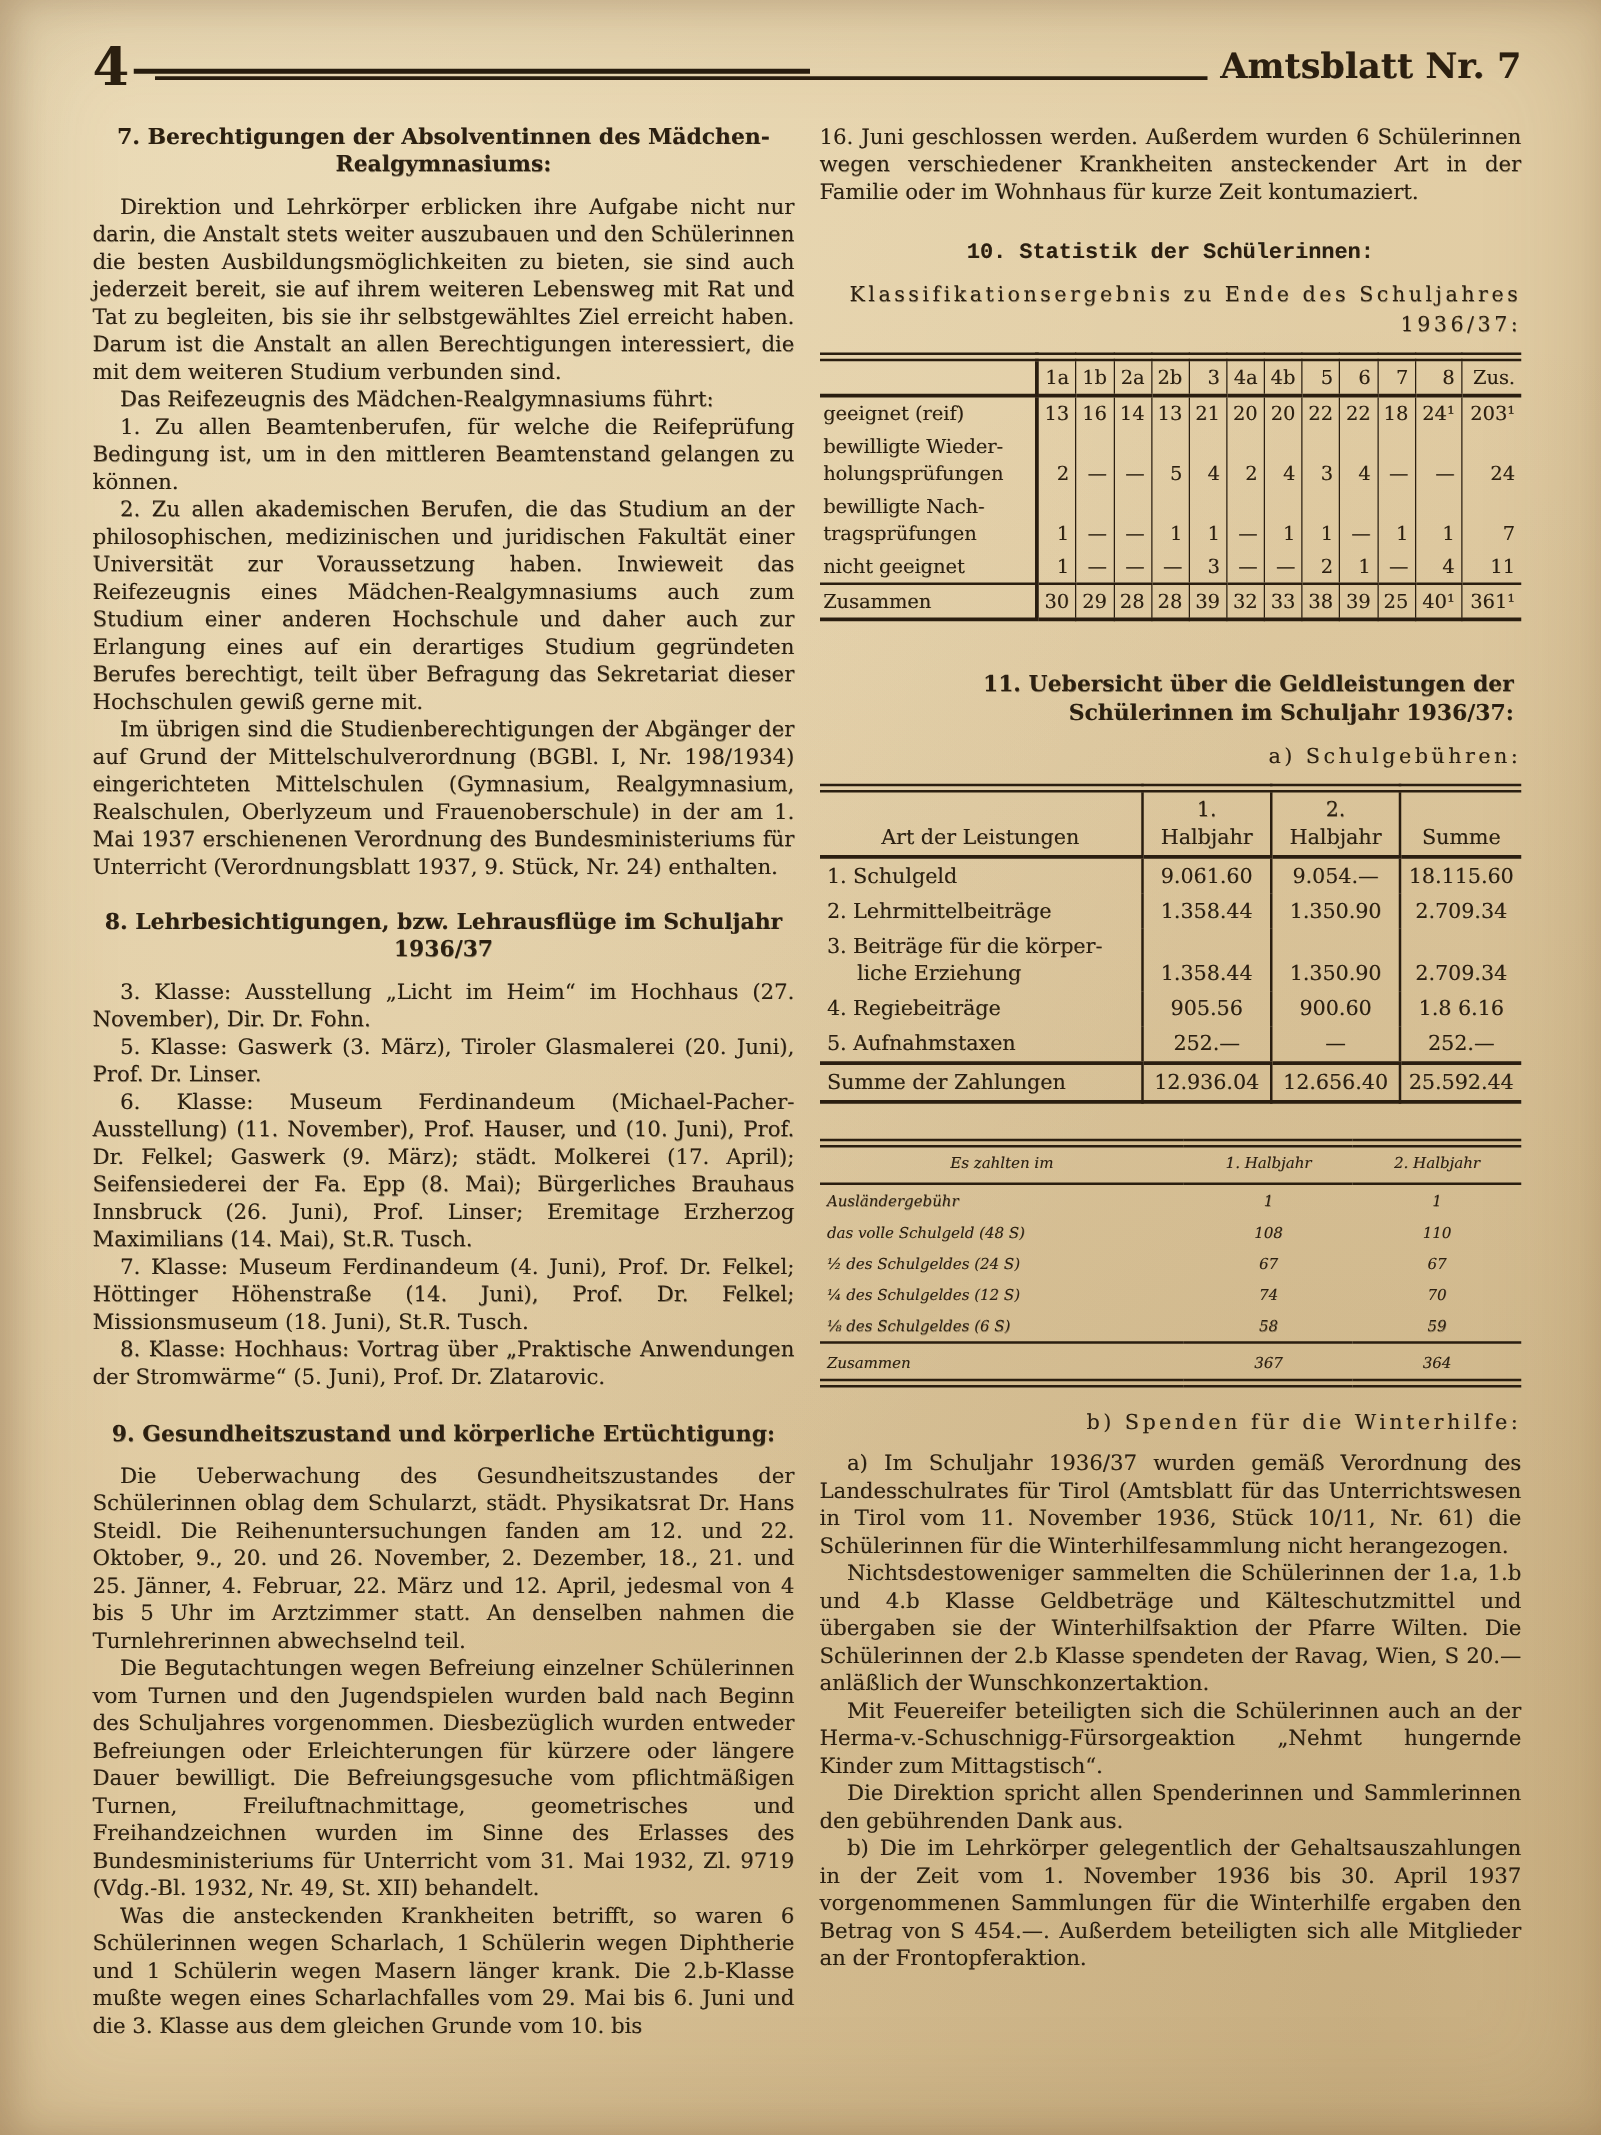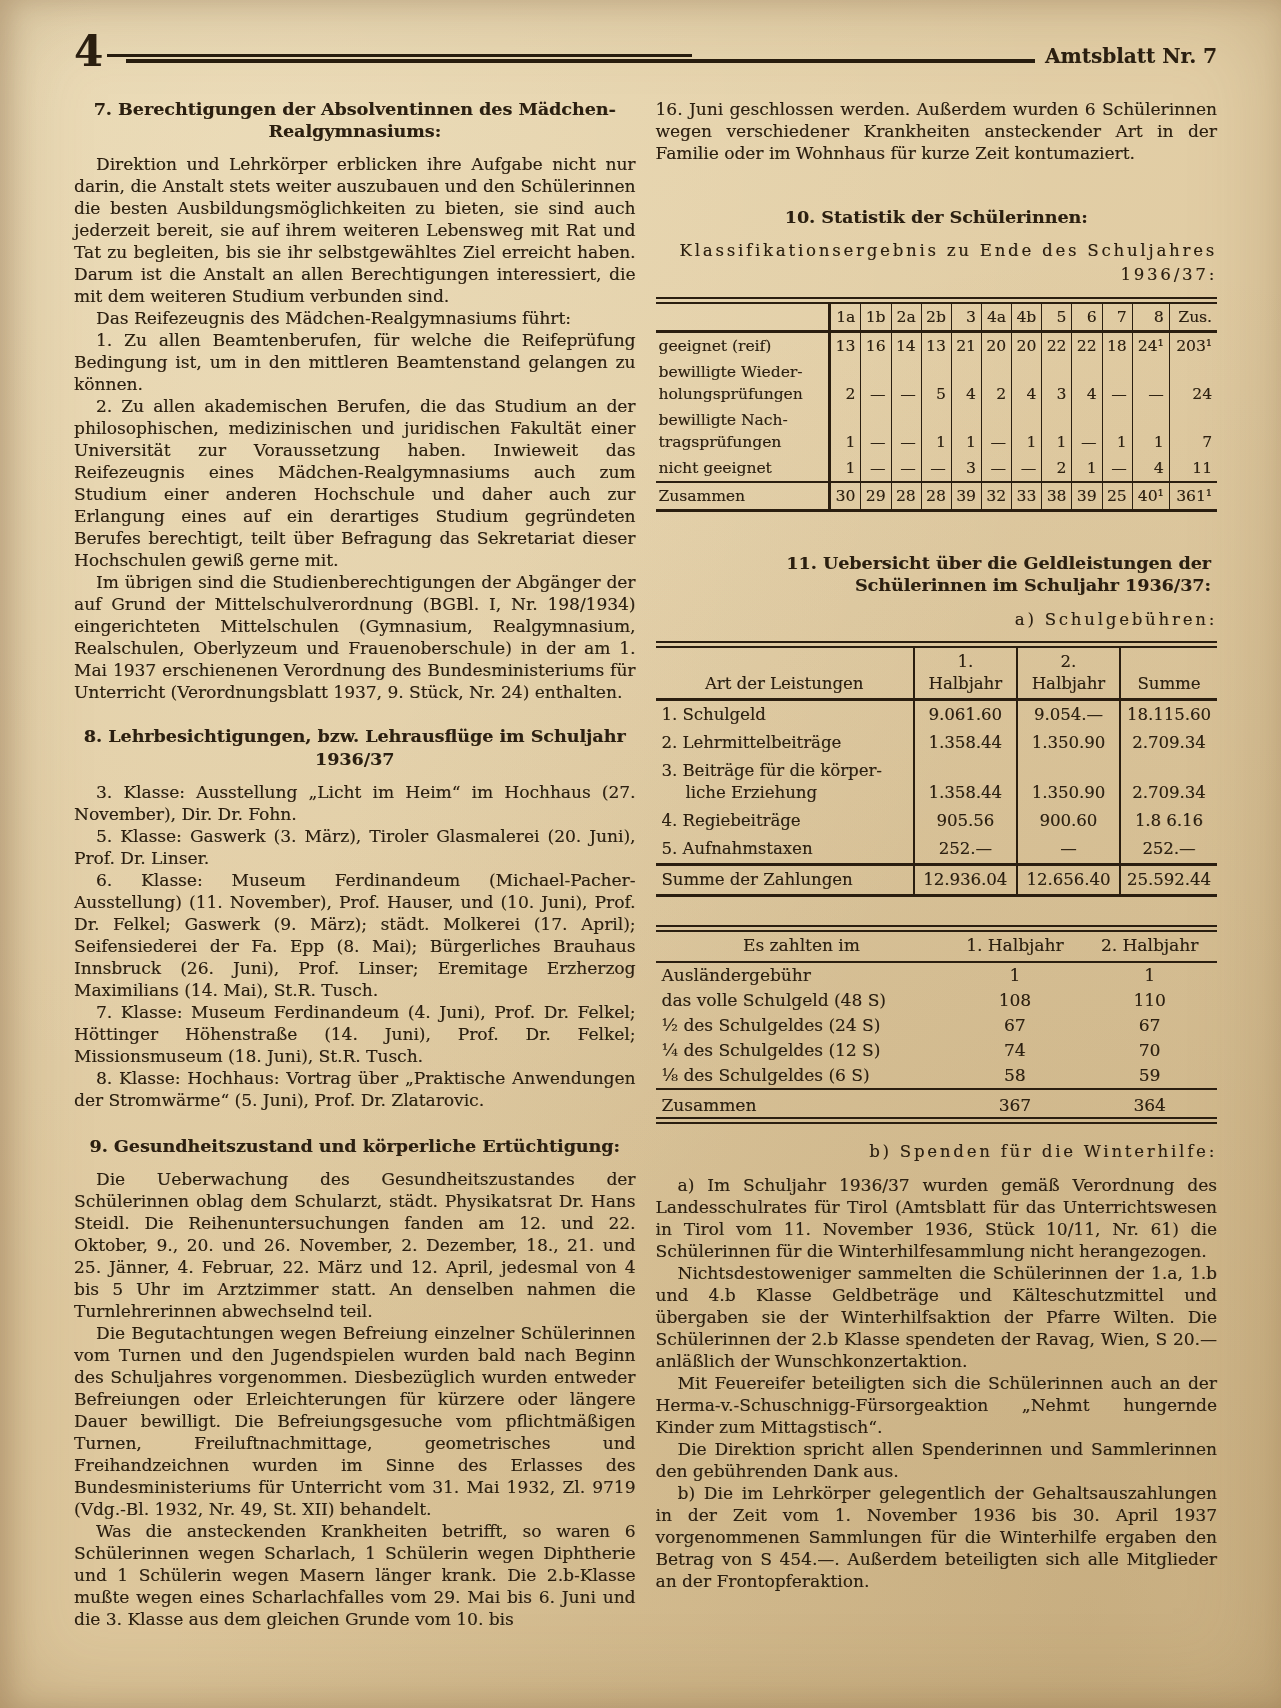--- a/index.html
+++ b/index.html
@@ -18,21 +18,21 @@
       linear-gradient(150deg,#e7d5ae 0%, #e0cba2 45%, #d8c093 100%);
     box-shadow: inset 0 0 90px rgba(115,82,38,.28), inset 10px 0 26px rgba(100,60,30,.22);
     text-shadow:.3px .3px 0 rgba(43,31,16,.45);
   }
   
   .masthead{ display:flex; align-items:flex-end; margin-bottom:30px; }
   .pagenum{ font-size:42px; font-weight:bold; line-height:.75; }
   .rule{ flex:1; height:11px; position:relative; margin:0 10px 3px 4px; align-self:flex-end; }
   .rule::before{ content:""; position:absolute; left:0; right:37%; top:0; height:3.5px; background:#271c0e; }
   .rule::after { content:""; position:absolute; left:2%; right:0; top:5.5px; height:3.5px; background:#271c0e; }
-  .issue{ font-size:20px; font-weight:bold; white-space:nowrap; }
+  .issue{ font-size:28px; font-weight:bold; white-space:nowrap; }
   
   .columns{ display:flex; gap:20px; }
   .col{ flex:1; min-width:0; font-size:17px; line-height:22px; text-align:justify; hyphens:auto; }
   .col p{ text-indent:22px; }
   .col p.noindent{ text-indent:0; }
   .col h3{ text-align:center; font-size:17.5px; line-height:1.28; margin:16px 6px 11px; }
   .spaced{ text-align:right; letter-spacing:.17em; font-size:16.5px; margin:6px 0 10px; line-height:1.45; }
   
   table{ width:100%; border-collapse:collapse; color:#2b1f10; }
   td,th{ vertical-align:bottom; }
@@ -47,21 +47,21 @@
   
   table.fees{ border-top:7px double #2a1e10; border-bottom:3px solid #2a1e10; margin:8px 0 0; }
   .fees th,.fees td{ font-size:16.5px; padding:3px 6px; }
   .fees thead th{ border-bottom:3px solid #2a1e10; font-weight:normal; text-align:center; }
   .fees td+td,.fees th+th{ border-left:2px solid #2a1e10; text-align:center; }
   .fees tbody .lbl,.fees tfoot .lbl{ padding-left:30px; text-indent:-24px; }
   .fees thead th:first-child{ width:46%; }
   .fees tfoot td{ border-top:3px solid #2a1e10; }
   
   table.pay{ border-top:7px double #2a1e10; border-bottom:7px double #2a1e10; margin:28px 0 16px; }
-  .pay th,.pay td{ font-size:17px; padding:1.5px 6px; }
+  .pay th,.pay td{ font-size:12px; padding:1.5px 6px;font-style:italic; }
   .pay thead th{ border-bottom:2px solid #2a1e10; font-weight:normal; text-align:center; padding-bottom:5px; }
   .pay thead th:first-child{ width:52%; }
   .pay td+td{ text-align:center; }
   .pay tfoot td{ border-top:2px solid #2a1e10; padding-top:4px; }
 </style>
 </head>
 <body>
 
 <div class="page">
 
@@ -90,21 +90,21 @@
 
       <h3 style="margin-top:24px;">9. Gesundheitszustand und körperliche Ertüchtigung:</h3>
       <p>Die Ueberwachung des Gesundheitszustandes der Schülerinnen oblag dem Schularzt, städt. Physikatsrat Dr. Hans Steidl. Die Reihenuntersuchungen fanden am 12. und 22. Oktober, 9., 20. und 26. November, 2. Dezember, 18., 21. und 25. Jänner, 4. Februar, 22. März und 12. April, jedesmal von 4 bis 5 Uhr im Arztzimmer statt. An denselben nahmen die Turnlehrerinnen abwechselnd teil.</p>
       <p>Die Begutachtungen wegen Befreiung einzelner Schülerinnen vom Turnen und den Jugendspielen wurden bald nach Beginn des Schuljahres vorgenommen. Diesbezüglich wurden entweder Befreiungen oder Erleichterungen für kürzere oder längere Dauer bewilligt. Die Befreiungsgesuche vom pflichtmäßigen Turnen, Freiluftnachmittage, geometrisches und Freihandzeichnen wurden im Sinne des Erlasses des Bundesministeriums für Unterricht vom 31. Mai 1932, Zl. 9719 (Vdg.-Bl. 1932, Nr. 49, St. XII) behandelt.</p>
       <p>Was die ansteckenden Krankheiten betrifft, so waren 6 Schülerinnen wegen Scharlach, 1 Schülerin wegen Diphtherie und 1 Schülerin wegen Masern länger krank. Die 2.b-Klasse mußte wegen eines Scharlachfalles vom 29. Mai bis 6. Juni und die 3. Klasse aus dem gleichen Grunde vom 10. bis</p>
     </section>
 
     <section class="col">
       <p class="noindent">16. Juni geschlossen werden. Außerdem wurden 6 Schülerinnen wegen verschiedener Krankheiten ansteckender Art in der Familie oder im Wohnhaus für kurze Zeit kontumaziert.</p>
 
-      <h3 style="margin-top:42px;">10. Statistik der Schülerinnen:</h3>
+      <h3 style="margin-top:26px;font-family:Liberation Mono, monospace;">10. Statistik der Schülerinnen:</h3>
       <div class="spaced">Klassifikationsergebnis zu Ende des Schuljahres 1936/37:</div>
 
       <table class="stats">
         <thead>
           <tr>
             <th class="lbl"></th>
             <th class="num">1a</th>
               <th class="num">1b</th>
               <th class="num">2a</th>
               <th class="num">2b</th>

